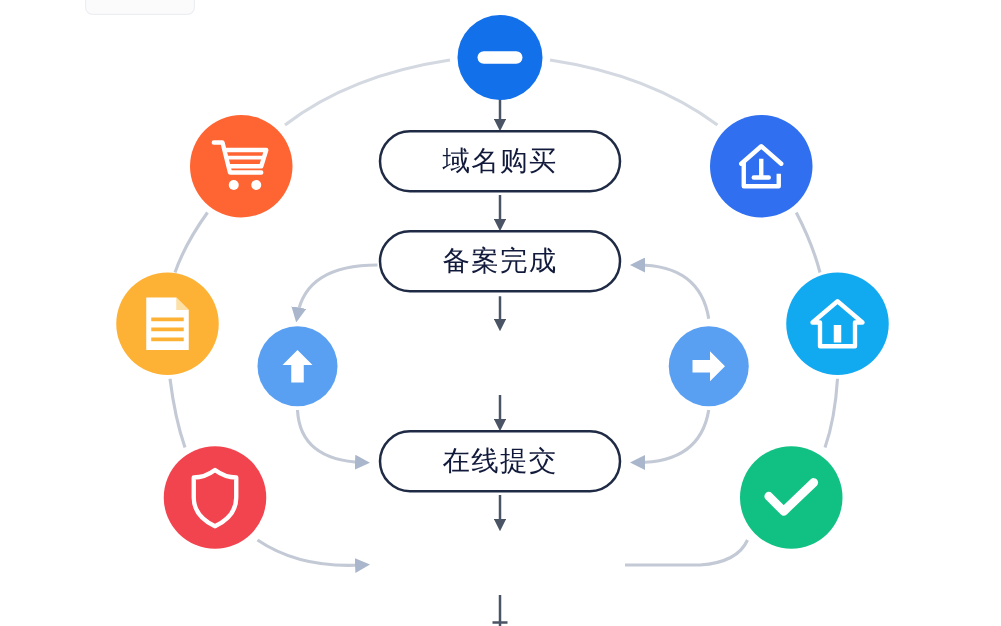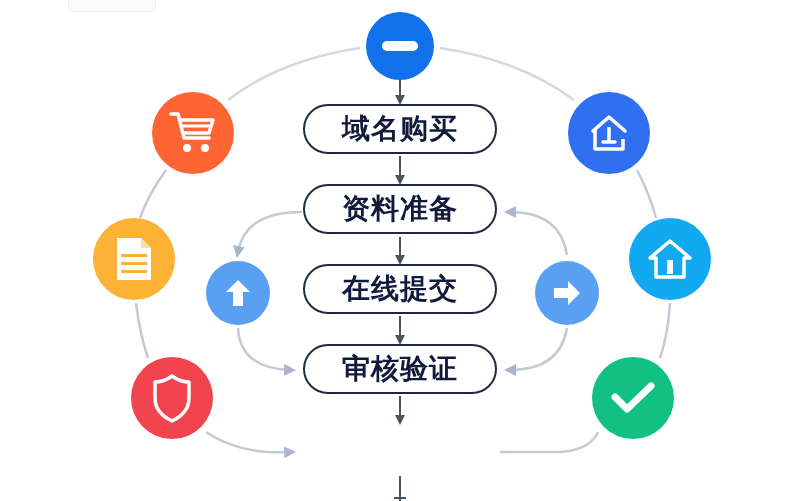--- a/index.html
+++ b/index.html
@@ -1,20 +1,20 @@
 <!DOCTYPE html>
 <html><head>
 <meta charset="utf-8">
 <style>
   html,body{margin:0;padding:0;background:#ffffff;}
   body{width:801px;height:501px;position:relative;overflow:hidden;font-family:"DejaVu Sans",sans-serif;}
   #canvas{position:absolute;left:0;top:0;width:801px;height:501px;}
   .faint-tab{position:absolute;left:68px;top:-6px;width:86px;height:16px;border:1px solid #eceef2;border-radius:6px;background:#fbfbfc;}
   .step{position:absolute;left:303px;width:194px;height:50px;box-sizing:border-box;border:2px solid #1f2a44;border-radius:25px;background:#fff;display:flex;align-items:center;justify-content:center;}
-  .step span{font-size:28px;font-weight:bold;color:#111a3a;letter-spacing:1px;}
+  .step span{font-size:22px;font-weight:normal;color:#111a3a;letter-spacing:1px;}
   .node{position:absolute;border-radius:50%;display:flex;align-items:center;justify-content:center;}
   .node svg{display:block;}
 </style>
 </head>
 <body>
 
 <div id="canvas">
   <div class="faint-tab"></div>
 
   <svg width="801" height="501" style="position:absolute;left:0;top:0">
@@ -49,27 +49,24 @@
     <line x1="400" y1="316" x2="400" y2="340" stroke="#4a5465" stroke-width="2" marker-end="url(#mDark)"></line>
     <line x1="400" y1="396" x2="400" y2="420" stroke="#4a5465" stroke-width="2" marker-end="url(#mDark)"></line>
     <line x1="400" y1="476" x2="400" y2="501" stroke="#4a5465" stroke-width="2"></line>
     <line x1="394" y1="498" x2="406" y2="498" stroke="#4a5465" stroke-width="2"></line>
   </svg>
 
   <div class="step" style="top:104px">
     <span>域名购买</span>
   </div>
   <div class="step" style="top:184px">
-    <span>资料准备</span>
-  </div>
-  <div class="step" style="top:264px">
-    <span>在线提交</span>
+    <span>备案完成</span>
   </div>
   <div class="step" style="top:344px">
-    <span>审核验证</span>
+    <span>在线提交</span>
   </div>
 
   <div class="node" style="left:366px;top:12px;width:68px;height:68px;background:#1170ea">
     <svg width="40" height="14">
         <rect x="2" y="2" width="36" height="10" rx="5" fill="#fff"></rect>
       </svg>
   </div>
 
   <div class="node" style="left:152px;top:92px;width:82px;height:82px;background:#ff6433">
     <svg width="48" height="46" viewBox="0 0 48 46">

